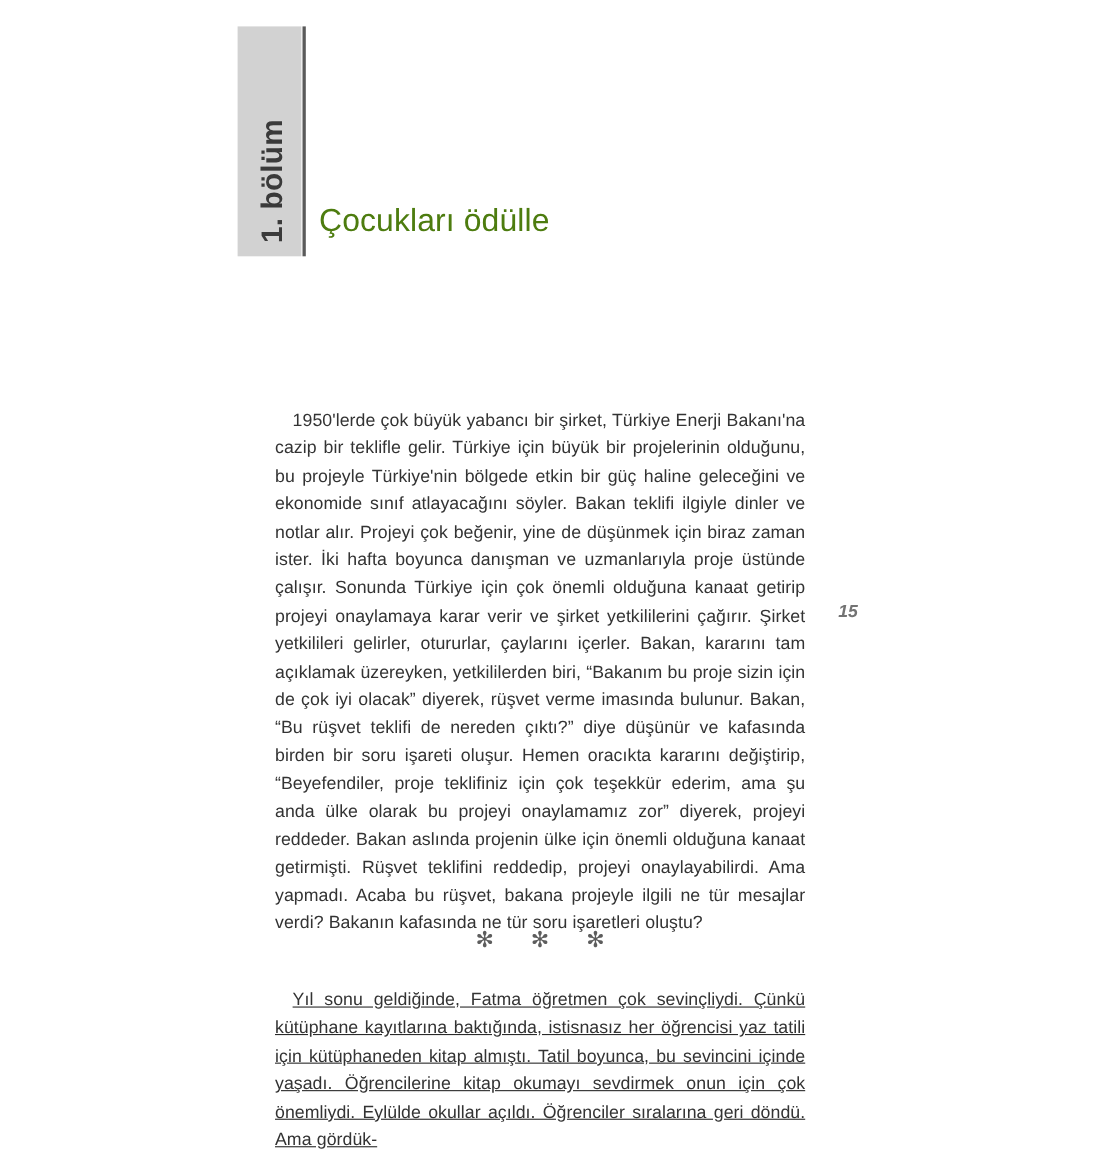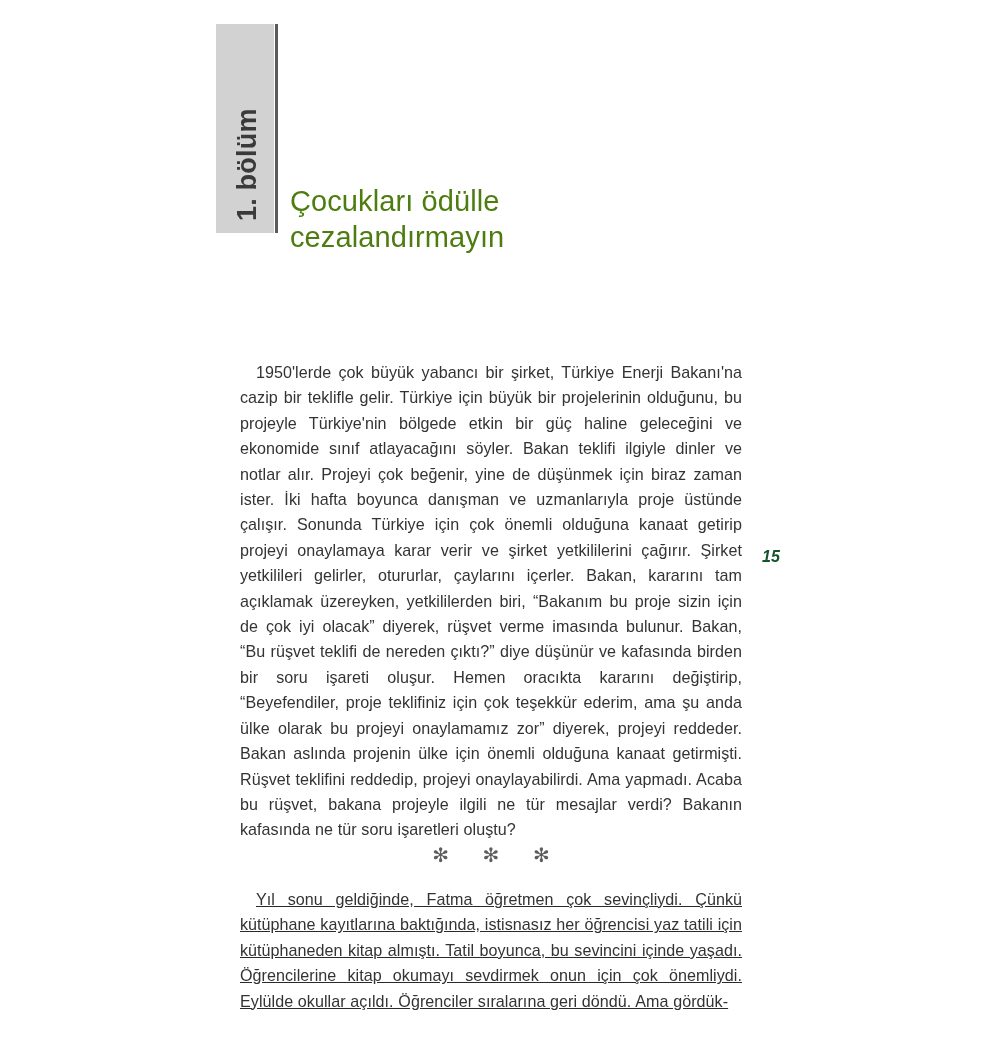--- a/index.html
+++ b/index.html
@@ -77,21 +77,21 @@
   }
 
   
   #body-column {
     position: absolute;
     left: 232px;
     top: 352px;
     width: 518px;
   }
   .body-paragraph {
-    margin: 8px;
+    margin: 18px;
     font-size: 16.1px;
     line-height: 25.4px;
     text-align: justify;
     text-justify: inter-word;
     color: #333333;
     letter-spacing: 0.05px;
     word-spacing: 0.2px;
   }
   .body-paragraph .indent-first {
     display: inline-block;
@@ -122,35 +122,34 @@
   }
 
   
   #page-number {
     position: absolute;
     left: 762px;
     top: 548px;
     font-size: 16px;
     font-weight: 700;
     font-style: italic;
-    color: #14532d;
+    color: #737373;
   }
 </style>
 </head>
 <body>
 
 <div id="chapter-marker">
   <div class="bar-fill"></div>
   <div class="bar-rule"></div>
   <div class="bar-label">1. bölüm</div>
 </div>
 
 <h1 id="chapter-title">
   <span class="title-line">Çocukları ödülle</span>
-  <span class="title-line">cezalandırmayın</span>
 </h1>
 
 <div id="body-column">
   <p class="body-paragraph"><span class="indent-first"></span><span>1950'lerde çok büyük yabancı bir şirket, Türkiye Enerji Bakanı'na cazip bir teklifle gelir. Türkiye için büyük bir projelerinin olduğunu, bu projeyle Türkiye'nin bölgede etkin bir güç haline geleceğini ve ekonomide sınıf atlayacağını söyler. Bakan teklifi ilgiyle dinler ve notlar alır. Projeyi çok beğenir, yine de düşünmek için biraz zaman ister. İki hafta boyunca danışman ve uzmanlarıyla proje üstünde çalışır. Sonunda Türkiye için çok önemli olduğuna kanaat getirip projeyi onaylamaya karar verir ve şirket yetkililerini çağırır. Şirket yetkilileri gelirler, otururlar, çaylarını içerler. Bakan, kararını tam açıklamak üzereyken, yetkililerden biri, “Bakanım bu proje sizin için de çok iyi olacak” diyerek, rüşvet verme imasında bulunur. Bakan, “Bu rüşvet teklifi de nereden çıktı?” diye düşünür ve kafasında birden bir soru işareti oluşur. Hemen oracıkta kararını değiştirip, “Beyefendiler, proje teklifiniz için çok teşekkür ederim, ama şu anda ülke olarak bu projeyi onaylamamız zor” diyerek, projeyi reddeder. Bakan aslında projenin ülke için önemli olduğuna kanaat getirmişti. Rüşvet teklifini reddedip, projeyi onaylayabilirdi. Ama yapmadı. Acaba bu rüşvet, bakana projeyle ilgili ne tür mesajlar verdi? Bakanın kafasında ne tür soru işaretleri oluştu?</span></p>
 </div>
 
 <div id="section-separator">✻ ✻ ✻</div>
 
 <div id="body-column-2">
   <p class="body-paragraph"><span class="indent-first"></span><span>Yıl sonu geldiğinde, Fatma öğretmen çok sevinçliydi. Çünkü kütüphane kayıtlarına baktığında, istisnasız her öğrencisi yaz tatili için kütüphaneden kitap almıştı. Tatil boyunca, bu sevincini içinde yaşadı. Öğrencilerine kitap okumayı sevdirmek onun için çok önemliydi. Eylülde okullar açıldı. Öğrenciler sıralarına geri döndü. Ama gördük-</span></p>

